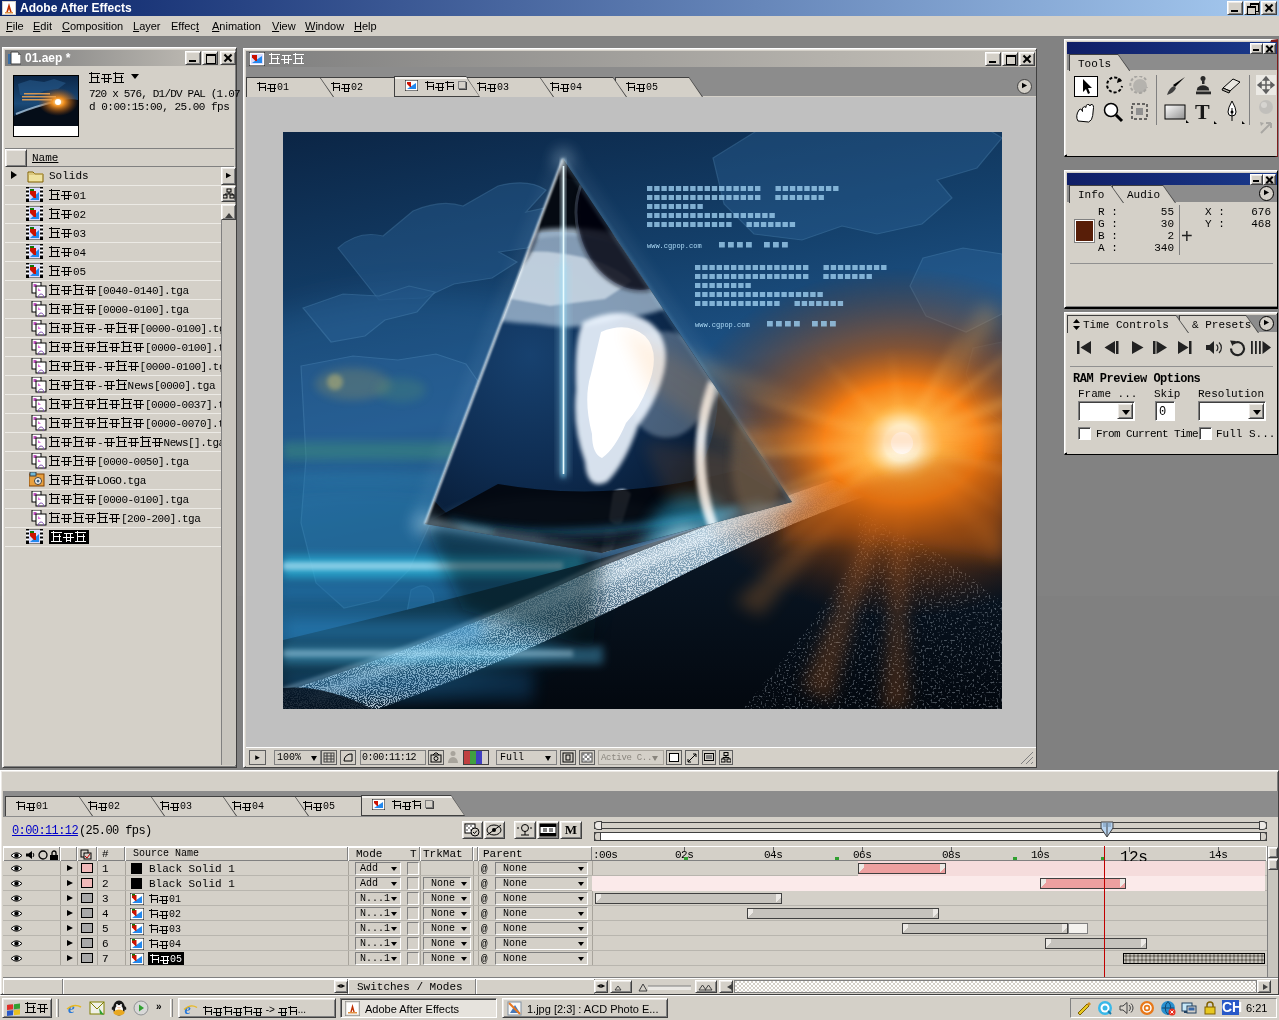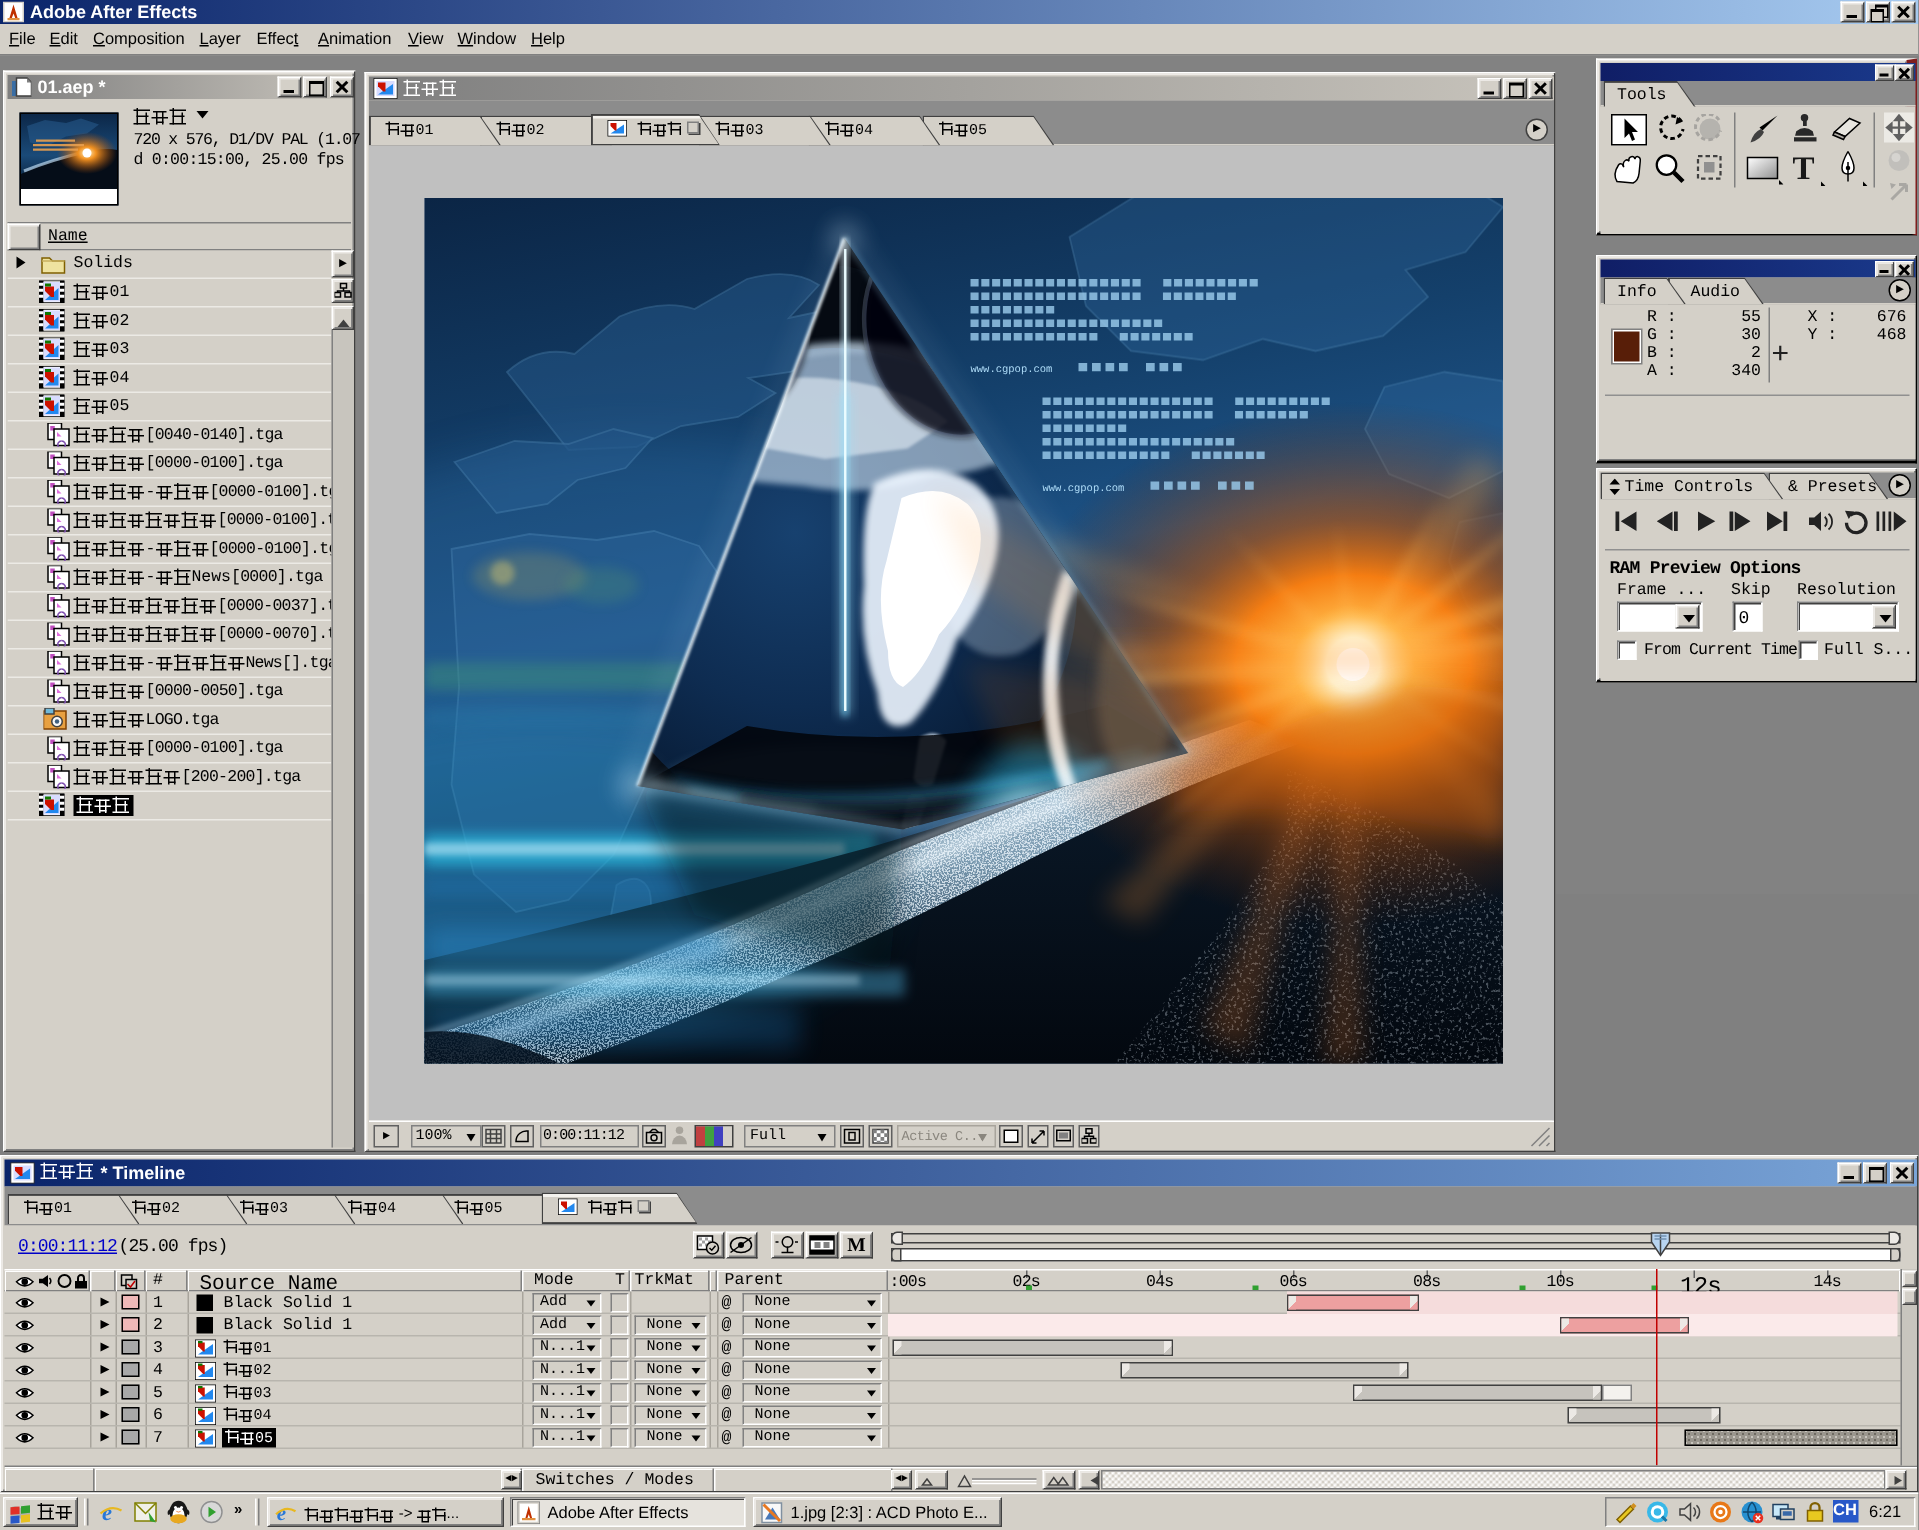--- a/index.html
+++ b/index.html
@@ -1058,33 +1058,20 @@
         </div>
       <div class="abs sunk" style="left:11px;top:94px;width:13px;height:13px"></div>
       <div class="abs" style="left:29px;top:95px;font-size:11px;letter-spacing:-.6px;white-space:nowrap">From Current Time</div>
       <div class="abs sunk" style="left:132px;top:94px;width:13px;height:13px"></div>
       <div class="abs" style="left:149px;top:95px;font-size:11px;white-space:nowrap">Full S...</div>
     </div>
   </div>
 </div>
 
 <div id="timeline" class="abs raised" style="left:0;top:770px;width:1279px;height:225px;background:#d4d0c8">
-    <div class="abs" style="left:2px;top:2px;width:1275px;height:18px;background:linear-gradient(90deg,#0a246a,#7aa5d8)">
-      <svg class="abs" style="left:4px;top:2px" width="16" height="14">
-        <rect x="0" y="0" width="16" height="14" fill="#fff" stroke="#000"></rect>
-        <rect x="2" y="2" width="12" height="10" fill="#d8dcff"></rect>
-        <path d="M3 11 L13 11 L13 4 Z" fill="#2288ee"></path>
-        <path d="M3 3 h5 v6 h-1.5 l-3.5 -3.5 z" fill="#cc1100"></path>
-      </svg>
-      <span class="abs" style="left:24px;top:2px"><span class="cjw"></span><span class="cjw2"></span><span class="cjw"></span></span>
-      <span class="sans abs" style="left:64px;top:2px;font-weight:bold;font-size:12px;color:#fff">* Timeline</span>
-      <span class="tb mini abs" style="left:1222px;top:2px"></span>
-      <span class="tb maxi abs" style="left:1239px;top:2px"></span>
-      <span class="tb clos abs" style="left:1257px;top:2px"></span>
-    </div>
     <div class="abs" style="left:2px;top:20px;width:1275px;height:26px;background:#8c8c8c">
       <div class="ctab" style="left:2px;top:5px;width:88px;z-index:6">
         <i></i>
         <b><span class="cj cjs"></span><span class="cj2 cjs"></span><span style="font-size:10px">01</span></b>
       </div>
       <div class="ctab" style="left:74px;top:5px;width:88px;z-index:5">
         <i></i>
         <b><span class="cj cjs"></span><span class="cj2 cjs"></span><span style="font-size:10px">02</span></b>
       </div>
       <div class="ctab" style="left:146px;top:5px;width:88px;z-index:4">
@@ -1173,21 +1160,21 @@
         <svg class="abs" style="left:3px;top:2px" width="12" height="11">
           <rect x="1" y="1" width="7" height="7" fill="none" stroke="#000"></rect>
           <rect x="4" y="4" width="7" height="6" fill="#d4d0c8" stroke="#000"></rect>
           <path d="M5 7 l2 2 l3 -4" stroke="#c00000" fill="none"></path>
         </svg>
       </div>
       <div class="abs" style="left:94px;top:0;width:28px;height:14px;border-right:1px solid #808080;box-shadow:inset 1px 1px 0 #fff">
         <span class="abs" style="left:5px;top:1px;font-size:11px">#</span>
       </div>
       <div class="abs" style="left:122px;top:0;width:223px;height:14px;border-right:1px solid #808080;box-shadow:inset 1px 1px 0 #fff">
-        <span class="abs" style="left:8px;top:1px;font-size:14px">Source Name</span>
+        <span class="abs" style="left:8px;top:1px;font-size:10px">Source Name</span>
       </div>
       <div class="abs" style="left:345px;top:0;width:72px;height:14px;border-right:1px solid #808080;box-shadow:inset 1px 1px 0 #fff">
         <span class="abs" style="left:8px;top:1px;font-size:11px">Mode</span>
         <span class="abs" style="left:62px;top:1px;font-size:11px">T</span>
       </div>
       <div class="abs" style="left:417px;top:0;width:53px;height:14px;border-right:1px solid #808080;box-shadow:inset 1px 1px 0 #fff">
         <span class="abs" style="left:3px;top:1px;font-size:11px">TrkMat</span>
       </div>
       <div class="abs" style="left:470px;top:0;width:5px;height:14px;border-right:1px solid #808080;box-shadow:inset 1px 1px 0 #fff"></div>
       <div class="abs" style="left:475px;top:0;width:114px;height:14px;border-right:1px solid #808080;box-shadow:inset 1px 1px 0 #fff">
@@ -1520,16 +1507,16 @@
         <rect x="1" y="3" width="10" height="8" fill="#c8e8f8" stroke="#204060"></rect>
         <rect x="3" y="11" width="6" height="2" fill="#204060"></rect>
         <rect x="6" y="6" width="9" height="7" fill="#d4d0c8" stroke="#204060"></rect>
         <rect x="7.5" y="7.5" width="6" height="3" fill="#3868a8"></rect>
       </svg></span>
     <span class="abs" style="left:1202px;top:4px"><svg width="16" height="16">
         <rect x="3" y="7" width="10" height="7" fill="#e8c820" stroke="#806000"></rect>
         <path d="M5 7 v-2 a3 3 0 0 1 6 0 v2" fill="none" stroke="#806000" stroke-width="1.5"></path>
       </svg></span>
     <span class="abs" style="left:1222px;top:4px">
-      <div style="width:17px;height:15px;background:#2858c8;color:#fff;font-size:11px;font-weight:bold;text-align:left;line-height:15px;font-family:'Liberation Sans',sans-serif">CH</div>
+      <div style="width:17px;height:15px;background:#2858c8;color:#fff;font-size:14px;font-weight:bold;text-align:center;line-height:15px;font-family:'Liberation Sans',sans-serif">CH</div>
     </span>
     <span class="abs sans" style="left:1246px;top:6px;font-size:11px">6:21</span>
   </div>
 
 </body></html>

